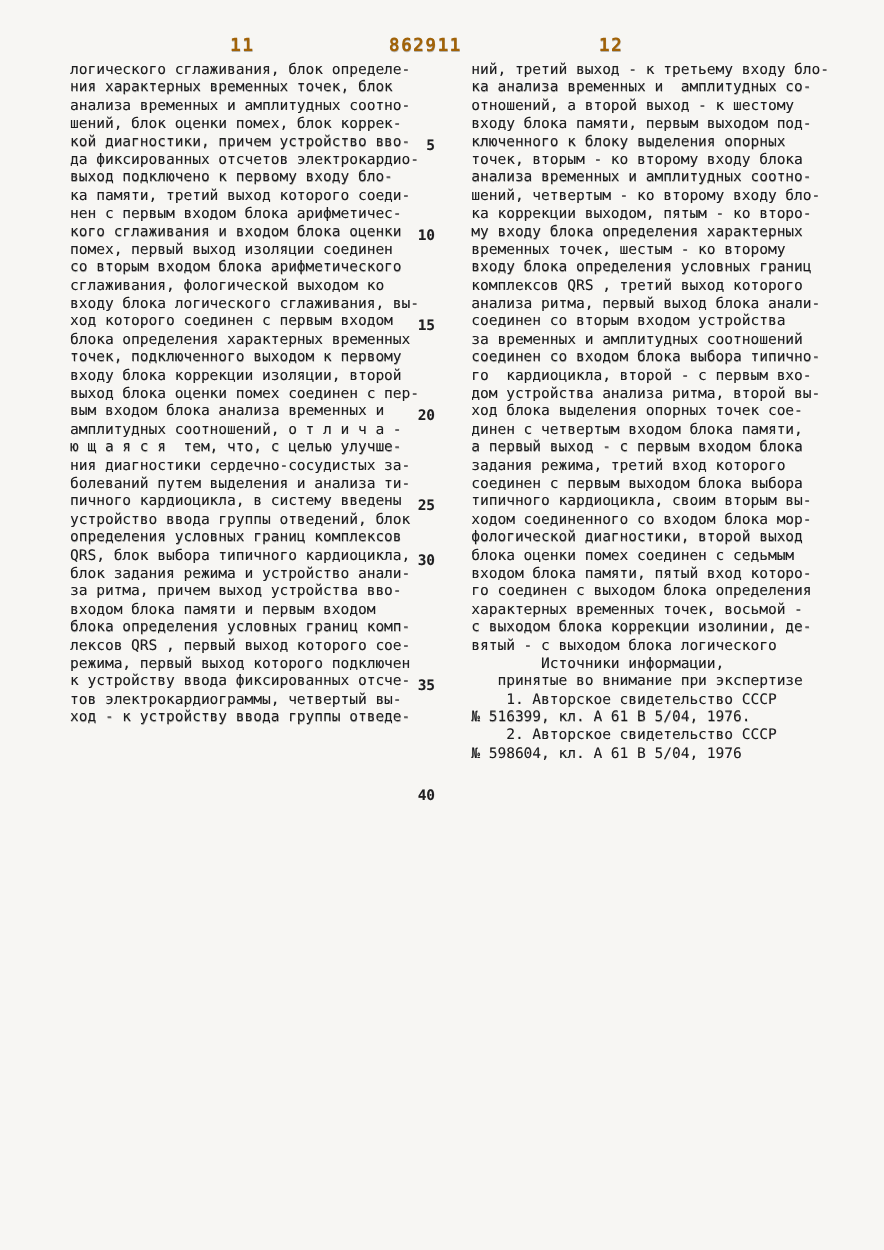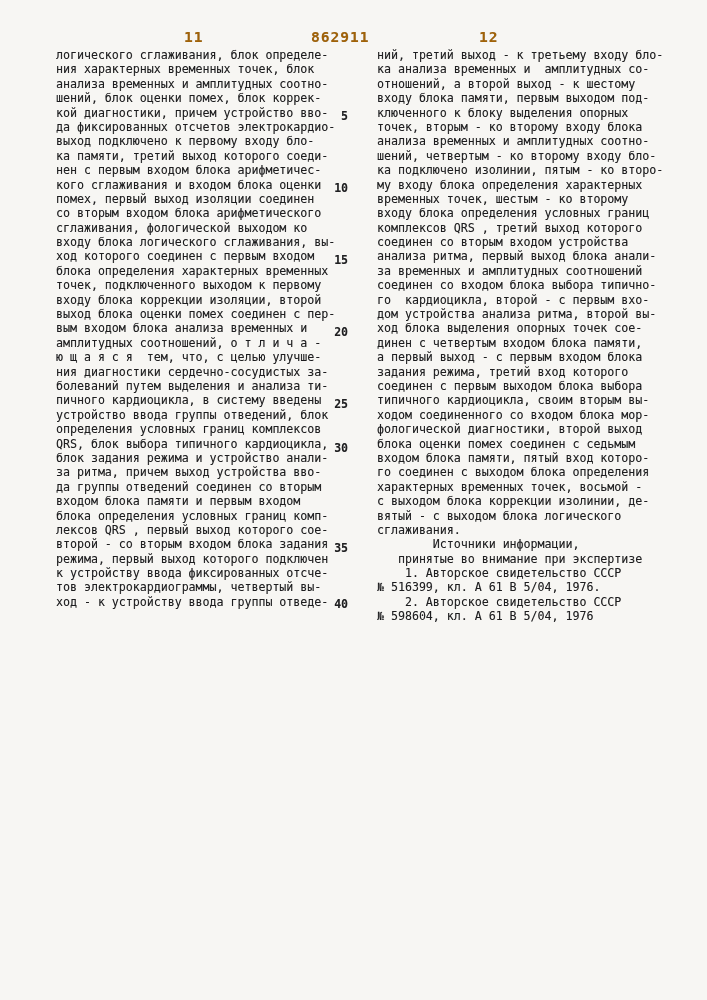--- a/index.html
+++ b/index.html
@@ -49,21 +49,21 @@
     color: #1f1f21;
     text-shadow: 0.2px 0.2px 0 rgba(25,25,25,0.35);
   }
   .gutter .gutter-num:nth-child(1) { top: 110px; }
   .gutter .gutter-num:nth-child(2) { top: 182px; }
   .gutter .gutter-num:nth-child(3) { top: 254px; }
   .gutter .gutter-num:nth-child(4) { top: 326px; }
   .gutter .gutter-num:nth-child(5) { top: 398px; }
   .gutter .gutter-num:nth-child(6) { top: 442px; }
   .gutter .gutter-num:nth-child(7) { top: 542px; }
-  .gutter .gutter-num:nth-child(8) { top: 598px; }
+  .gutter .gutter-num:nth-child(8) { top: 630px; }
 </style>
 </head>
 <body>
 
 <div class="page">
 
   <span class="header-num header-left-page">11</span>
 
   <span class="header-num header-patent-num">862911</span>
 
@@ -104,66 +104,63 @@
       <div class="line">амплитудных соотношений, о т л и ч а -</div>
       <div class="line">ю щ а я с я  тем, что, с целью улучше-</div>
       <div class="line">ния диагностики сердечно-сосудистых за-</div>
       <div class="line">болеваний путем выделения и анализа ти-</div>
       <div class="line">пичного кардиоцикла, в систему введены</div>
       <div class="line">устройство ввода группы отведений, блок</div>
       <div class="line">определения условных границ комплексов</div>
       <div class="line">QRS, блок выбора типичного кардиоцикла,</div>
       <div class="line">блок задания режима и устройство анали-</div>
       <div class="line">за ритма, причем выход устройства вво-</div>
-      <div class="line">да группы отведений соединен со вторым</div>
       <div class="line">входом блока памяти и первым входом</div>
       <div class="line">блока определения условных границ комп-</div>
       <div class="line">лексов QRS , первый выход которого сое-</div>
-      <div class="line">второй - со вторым входом блока задания</div>
       <div class="line">режима, первый выход которого подключен</div>
       <div class="line">к устройству ввода фиксированных отсче-</div>
       <div class="line">тов электрокардиограммы, четвертый вы-</div>
       <div class="line">ход - к устройству ввода группы отведе-</div>
     </div>
 
   <div class="col col-right scan-text">
       <div class="line">ний, третий выход - к третьему входу бло-</div>
       <div class="line">ка анализа временных и  амплитудных со-</div>
       <div class="line">отношений, а второй выход - к шестому</div>
       <div class="line">входу блока памяти, первым выходом под-</div>
       <div class="line">ключенного к блоку выделения опорных</div>
       <div class="line">точек, вторым - ко второму входу блока</div>
       <div class="line">анализа временных и амплитудных соотно-</div>
       <div class="line">шений, четвертым - ко второму входу бло-</div>
-      <div class="line">ка подключено изолинии, пятым - ко второ-</div>
+      <div class="line">ка коррекции выходом, пятым - ко второ-</div>
       <div class="line">му входу блока определения характерных</div>
       <div class="line">временных точек, шестым - ко второму</div>
       <div class="line">входу блока определения условных границ</div>
       <div class="line">комплексов QRS , третий выход которого</div>
+      <div class="line">анализа ритма, первый выход блока анали-</div>
       <div class="line">соединен со вторым входом устройства</div>
-      <div class="line">анализа ритма, первый выход блока анали-</div>
       <div class="line">за временных и амплитудных соотношений</div>
       <div class="line">соединен со входом блока выбора типично-</div>
       <div class="line">го  кардиоцикла, второй - с первым вхо-</div>
       <div class="line">дом устройства анализа ритма, второй вы-</div>
       <div class="line">ход блока выделения опорных точек сое-</div>
       <div class="line">динен с четвертым входом блока памяти,</div>
       <div class="line">а первый выход - с первым входом блока</div>
       <div class="line">задания режима, третий вход которого</div>
       <div class="line">соединен с первым выходом блока выбора</div>
       <div class="line">типичного кардиоцикла, своим вторым вы-</div>
       <div class="line">ходом соединенного со входом блока мор-</div>
       <div class="line">фологической диагностики, второй выход</div>
       <div class="line">блока оценки помех соединен с седьмым</div>
       <div class="line">входом блока памяти, пятый вход которо-</div>
       <div class="line">го соединен с выходом блока определения</div>
       <div class="line">характерных временных точек, восьмой -</div>
       <div class="line">с выходом блока коррекции изолинии, де-</div>
       <div class="line">вятый - с выходом блока логического</div>
-      <div class="line">сглаживания.</div>
       <div class="line">        Источники информации,</div>
       <div class="line">   принятые во внимание при экспертизе</div>
       <div class="line">    1. Авторское свидетельство СССР</div>
       <div class="line">№ 516399, кл. А 61 В 5/04, 1976.</div>
       <div class="line">    2. Авторское свидетельство СССР</div>
       <div class="line">№ 598604, кл. А 61 В 5/04, 1976</div>
     </div>
 
 </div>
 

